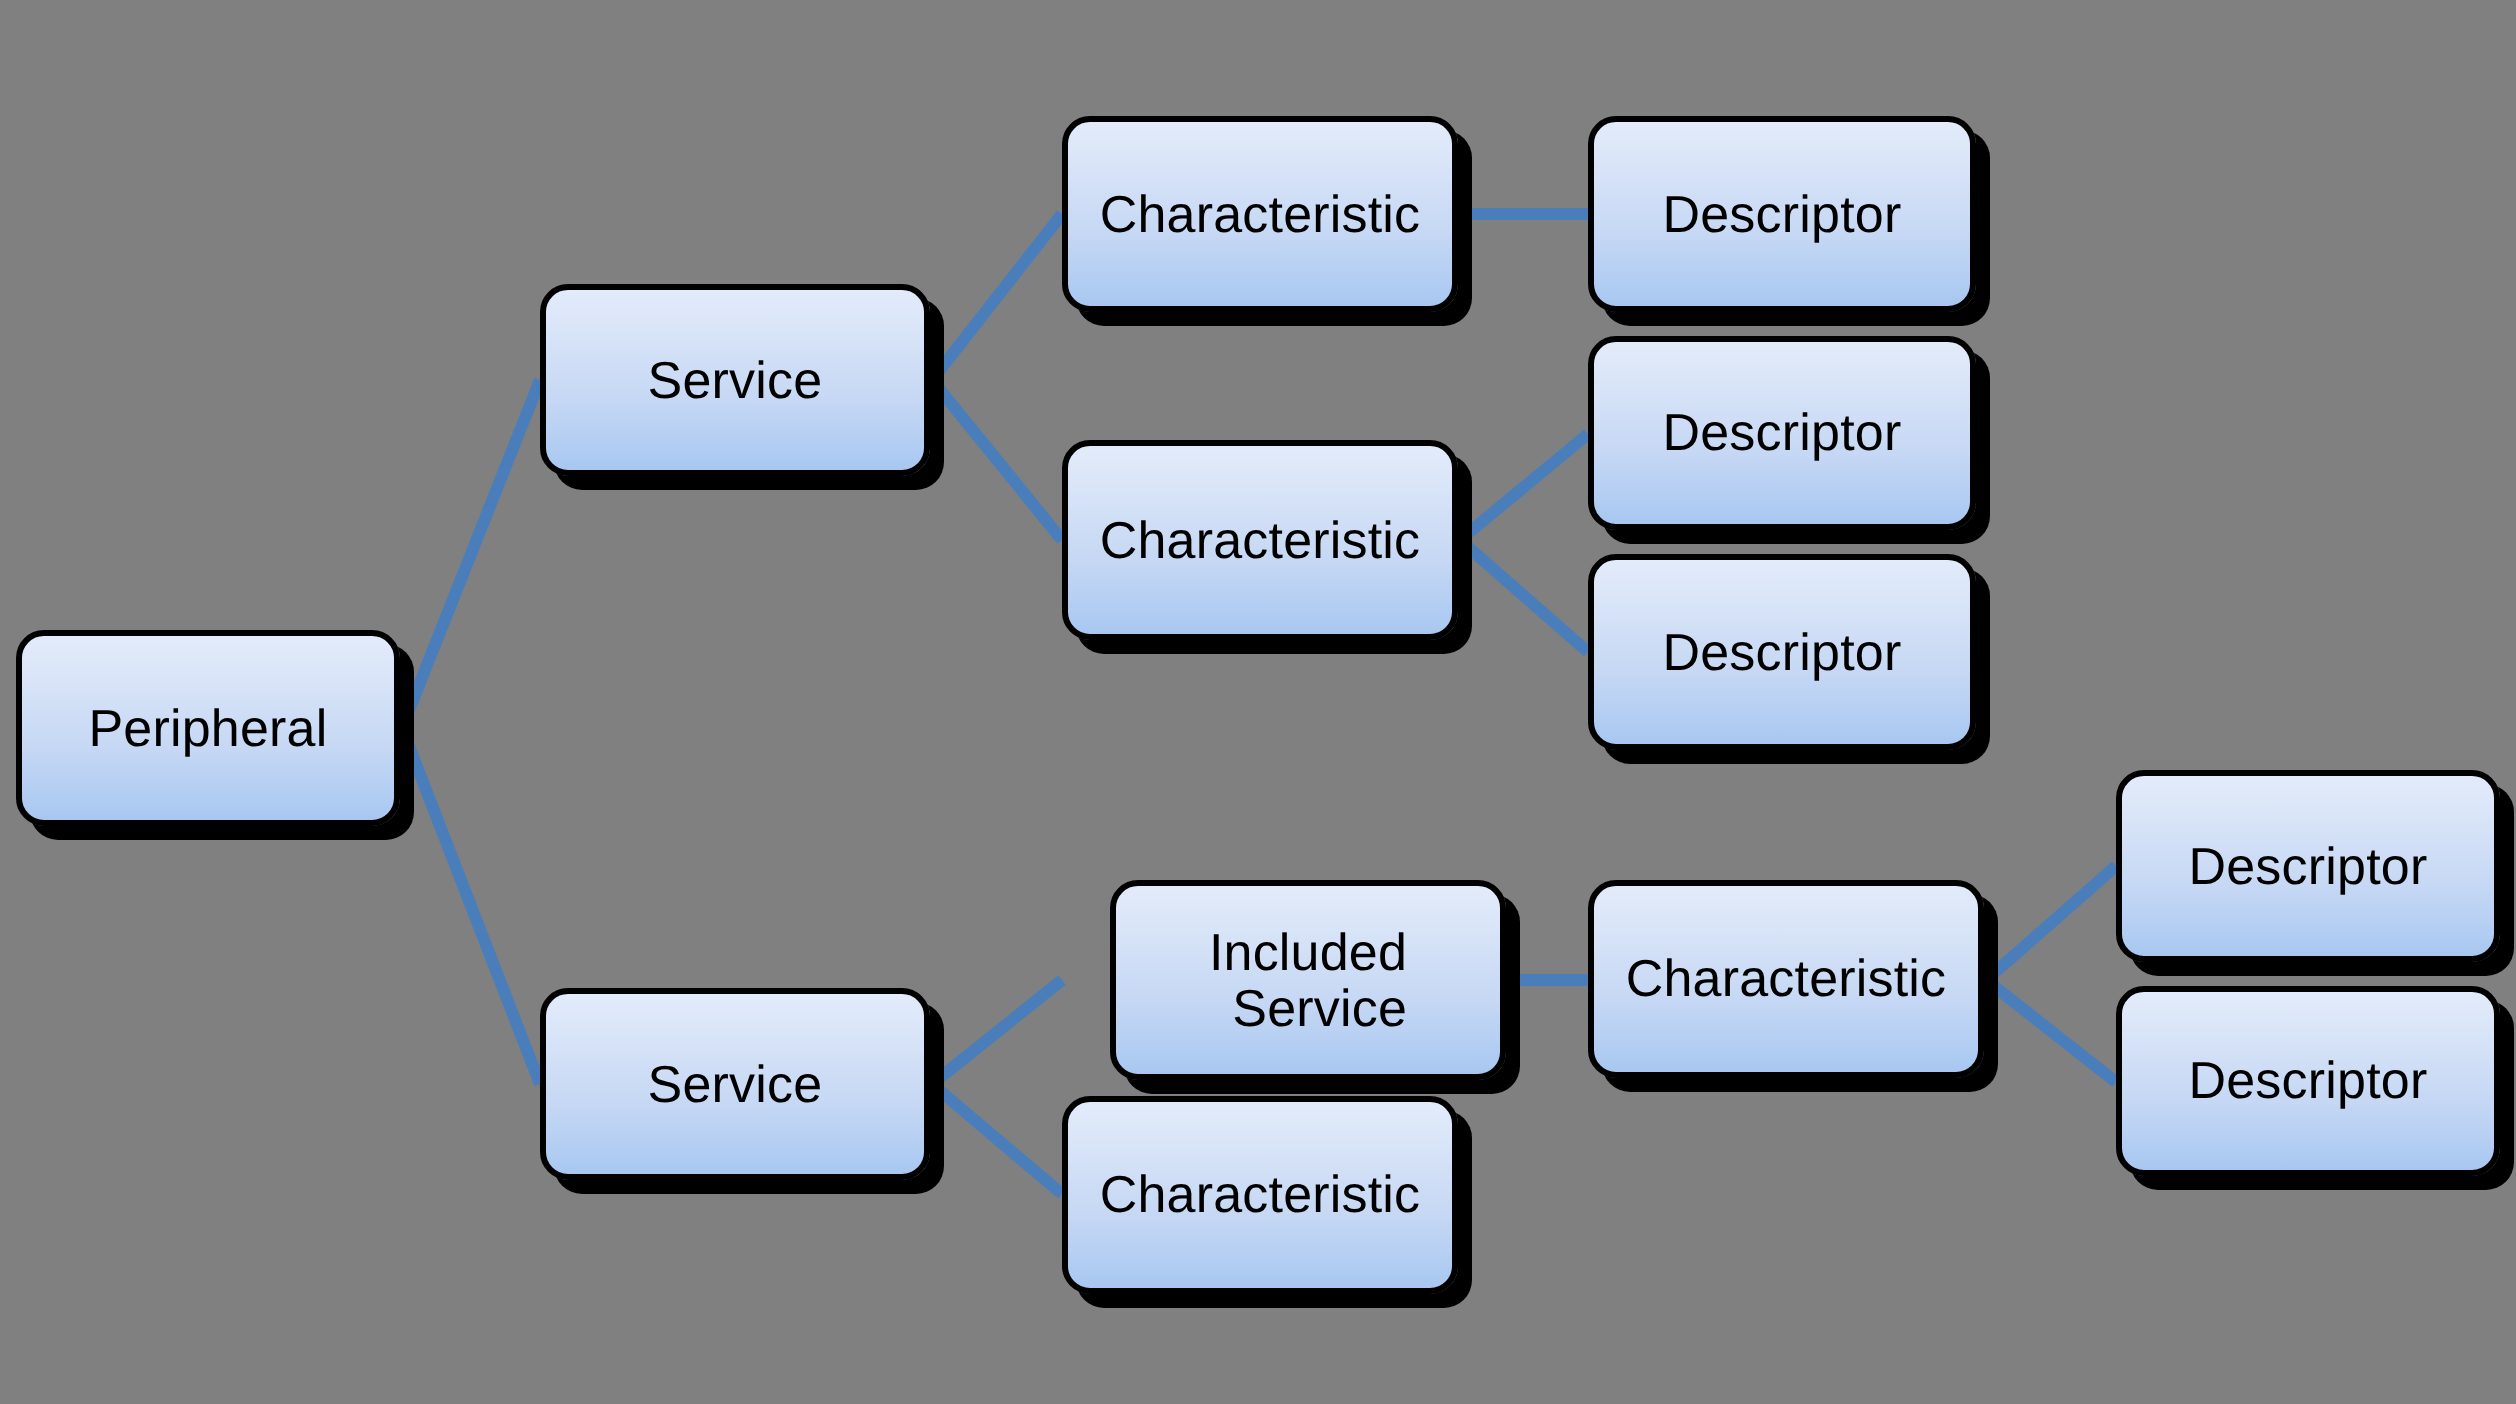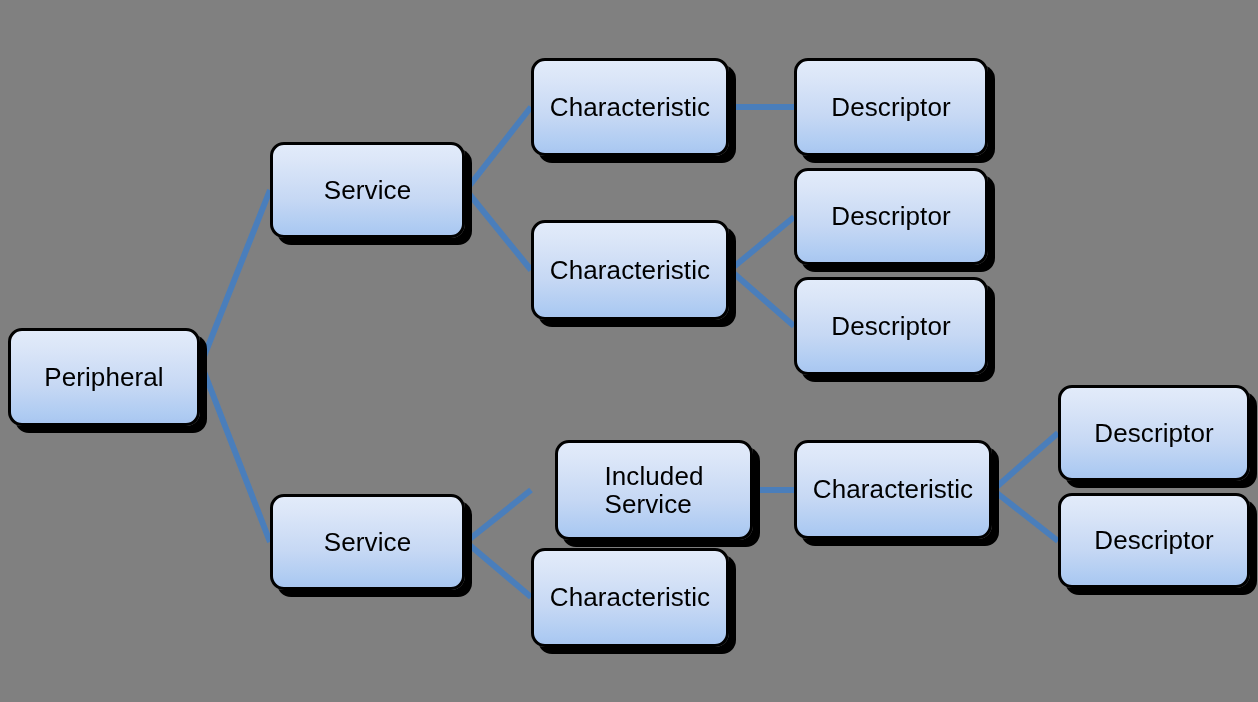--- a/index.html
+++ b/index.html
@@ -29,21 +29,21 @@
   .node {
     position: absolute;
     box-sizing: border-box;
     border: 3px solid #000000;
     border-radius: 14px;
     background: linear-gradient(to bottom, #e2ebfa 0%, #dbe6f8 18%, #c6d8f4 60%, #aecbf2 92%, #a9c6f0 100%);
     box-shadow: 7px 7px 0 0 #000000;
     display: flex;
     align-items: center;
     justify-content: center;
-    text-align: left;
+    text-align: right;
     color: #000000;
     font-size: 26px;
     line-height: 1.08;
     letter-spacing: 0.1px;
     -webkit-font-smoothing: antialiased;
   }
   .node .label {
     display: block;
     padding: 0 6px;
     white-space: pre-line;
@@ -64,21 +64,21 @@
       <line x1="730" y1="107" x2="794" y2="107" stroke="#4a7ebb" stroke-width="6" stroke-linecap="butt"></line>
       <line x1="730" y1="270" x2="794" y2="217" stroke="#4a7ebb" stroke-width="6" stroke-linecap="butt"></line>
       <line x1="730" y1="270" x2="794" y2="326" stroke="#4a7ebb" stroke-width="6" stroke-linecap="butt"></line>
       <line x1="466" y1="542" x2="531" y2="490" stroke="#4a7ebb" stroke-width="6" stroke-linecap="butt"></line>
       <line x1="466" y1="542" x2="531" y2="597" stroke="#4a7ebb" stroke-width="6" stroke-linecap="butt"></line>
       <line x1="730" y1="490" x2="794" y2="490" stroke="#4a7ebb" stroke-width="6" stroke-linecap="butt"></line>
       <line x1="993" y1="490" x2="1058" y2="433" stroke="#4a7ebb" stroke-width="6" stroke-linecap="butt"></line>
       <line x1="993" y1="490" x2="1058" y2="541" stroke="#4a7ebb" stroke-width="6" stroke-linecap="butt"></line>
     </svg>
   <div id="nodes">
-      <div class="node" style="left: 8px; top: 328px; width: 192px; height: 98px;">
+      <div class="node" style="left: 8px; top: 315px; width: 192px; height: 98px;">
         <span class="label">Peripheral</span>
       </div>
       <div class="node" style="left: 270px; top: 142px; width: 195px; height: 96px;">
         <span class="label">Service</span>
       </div>
       <div class="node" style="left: 270px; top: 494px; width: 195px; height: 96px;">
         <span class="label">Service</span>
       </div>
       <div class="node" style="left: 531px; top: 58px; width: 198px; height: 98px;">
         <span class="label">Characteristic</span>

